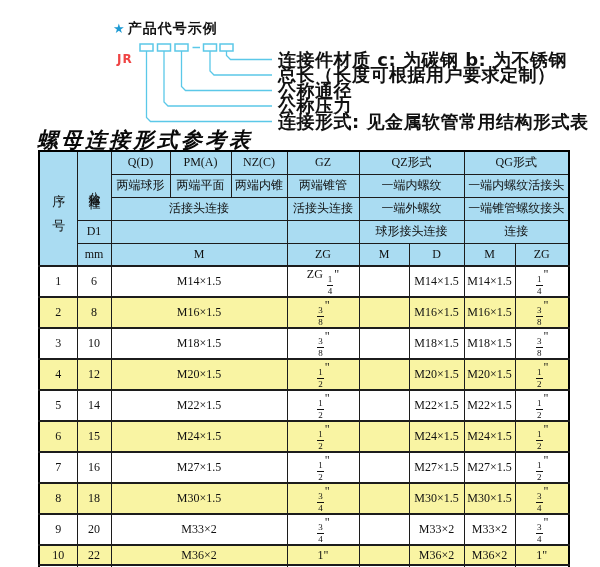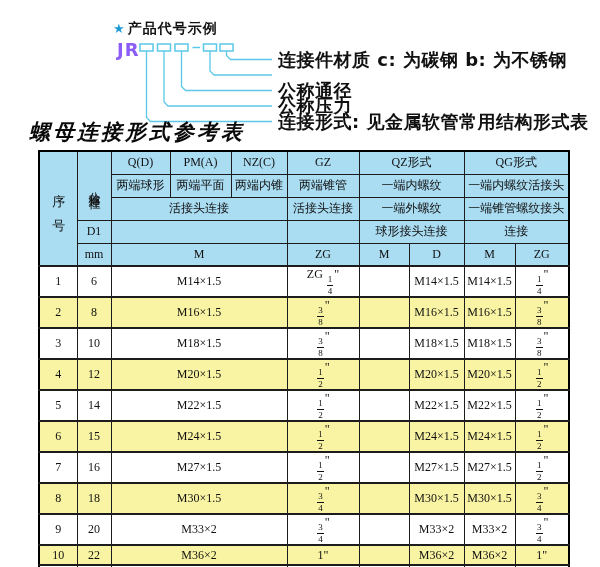--- a/index.html
+++ b/index.html
@@ -11,26 +11,26 @@
   }
   html,body{margin:0;padding:0;}
   body{font-family:"DejaVu Sans","Liberation Sans",sans-serif;background:#ffffff;}
   .screen{position:relative;width:600px;height:567px;background:#ffffff;overflow:hidden;}
 
   
   .diagram{position:absolute;left:0;top:0;width:552px;height:135px;}
   .diagram svg{position:absolute;left:0;top:0;}
   .dg-title{position:absolute;left:113px;top:20px;font-size:14px;font-weight:bold;color:#111;letter-spacing:1px;}
   .dg-title .star{color:var(--star-blue);margin-right:2px;font-size:13px;}
-  .dg-prefix{position:absolute;left:117px;top:39px;font-size:18px;font-weight:bold;color:#8b5cf6;letter-spacing:1px;}
+  .dg-prefix{position:absolute;left:117px;top:52px;font-size:12px;font-weight:bold;color:#ef4444;letter-spacing:1px;}
   .dg-label{position:absolute;left:278px;font-size:18px;font-weight:bold;color:#111;line-height:15px;white-space:nowrap;letter-spacing:0.5px;}
   .lbl1{top:52px;} .lbl2{top:67px;} .lbl3{top:83px;} .lbl4{top:98px;} .lbl5{top:114px;}
 
   
-  .tbl-title{position:absolute;left:29px;top:118px;margin:0;font-family:"DejaVu Serif","Liberation Serif",serif;
+  .tbl-title{position:absolute;left:29px;top:118px;margin:8px;font-family:"DejaVu Serif","Liberation Serif",serif;
     font-size:21px;font-weight:bold;font-style:italic;color:#0a0a0a;letter-spacing:3px;}
 
   
   .ref-table{position:absolute;left:38px;top:150px;width:530px;height:402px;border-collapse:collapse;table-layout:fixed;
     font-family:"Liberation Serif","DejaVu Serif",serif;color:#111;}
   .ref-table th,.ref-table td{border:1px solid var(--border-dark);padding:0;text-align:center;vertical-align:middle;
     font-weight:normal;overflow:hidden;}
   .ref-table{border:2px solid #000;border-bottom-width:3px;}
   .ref-table thead th{background:var(--header-blue);font-size:12px;margin-top:48px;}
   .ref-table thead tr{height:23px;}
@@ -62,20 +62,21 @@
         <polyline points="226.5,51 226.5,55.5 230.5,59.5 272,59.5"></polyline>
         <polyline points="210,51 210,71 214,75 272,75"></polyline>
         <polyline points="181.5,51 181.5,86.5 185.5,90.5 272,90.5"></polyline>
         <polyline points="164,51 164,102 168,106 272,106"></polyline>
         <polyline points="146.5,51 146.5,117.5 150.5,121.5 272,121.5"></polyline>
       </g>
     </svg>
     <div class="dg-title"><span class="star">★</span><span>产品代号示例</span></div>
     <div class="dg-prefix">JR</div>
     <div class="dg-label lbl1">连接件材质 c: 为碳钢 b: 为不锈钢</div>
+    <div class="dg-label lbl2">总长（长度可根据用户要求定制）</div>
     <div class="dg-label lbl3">公称通径</div>
     <div class="dg-label lbl4">公称压力</div>
     <div class="dg-label lbl5">连接形式: 见金属软管常用结构形式表</div>
   </div>
 
   <h2 class="tbl-title">螺母连接形式参考表</h2>
 
   <table class="ref-table">
     <colgroup>
       <col style="width:38px">

